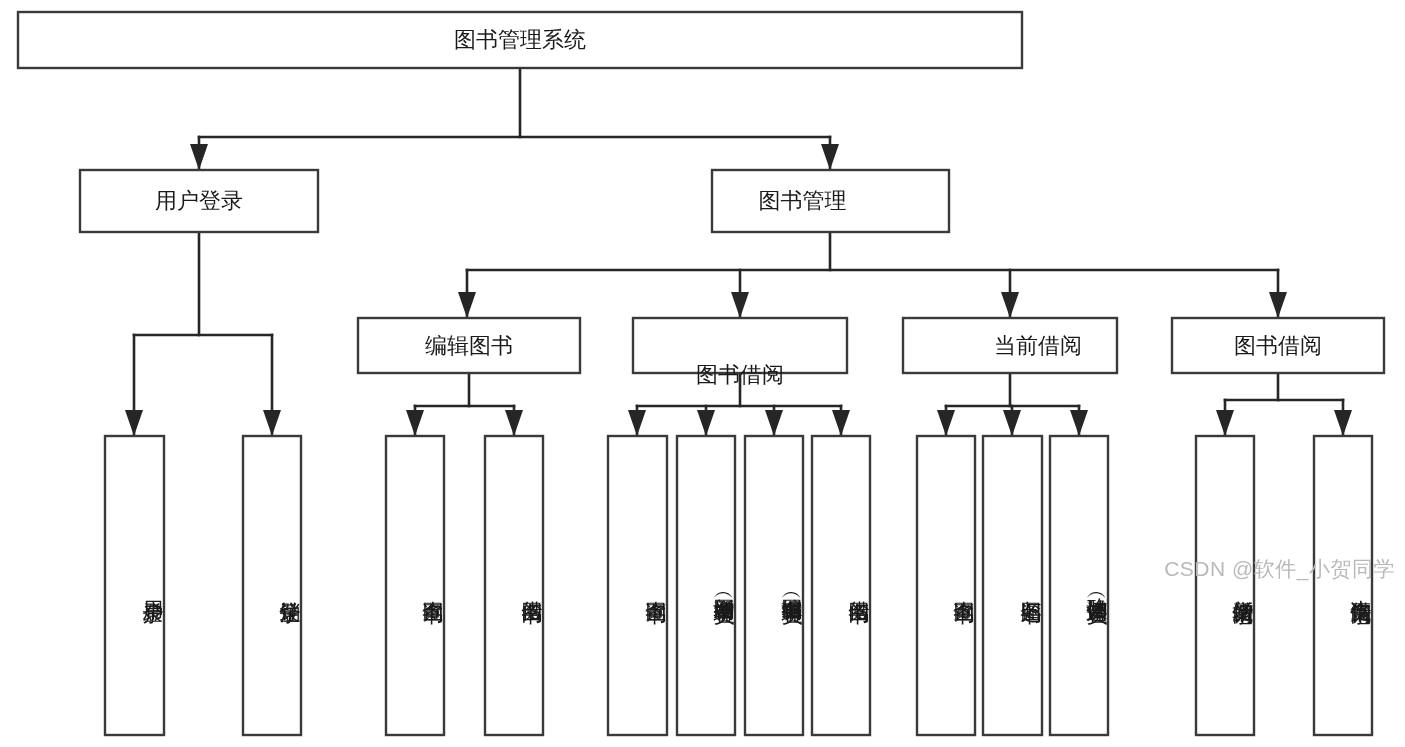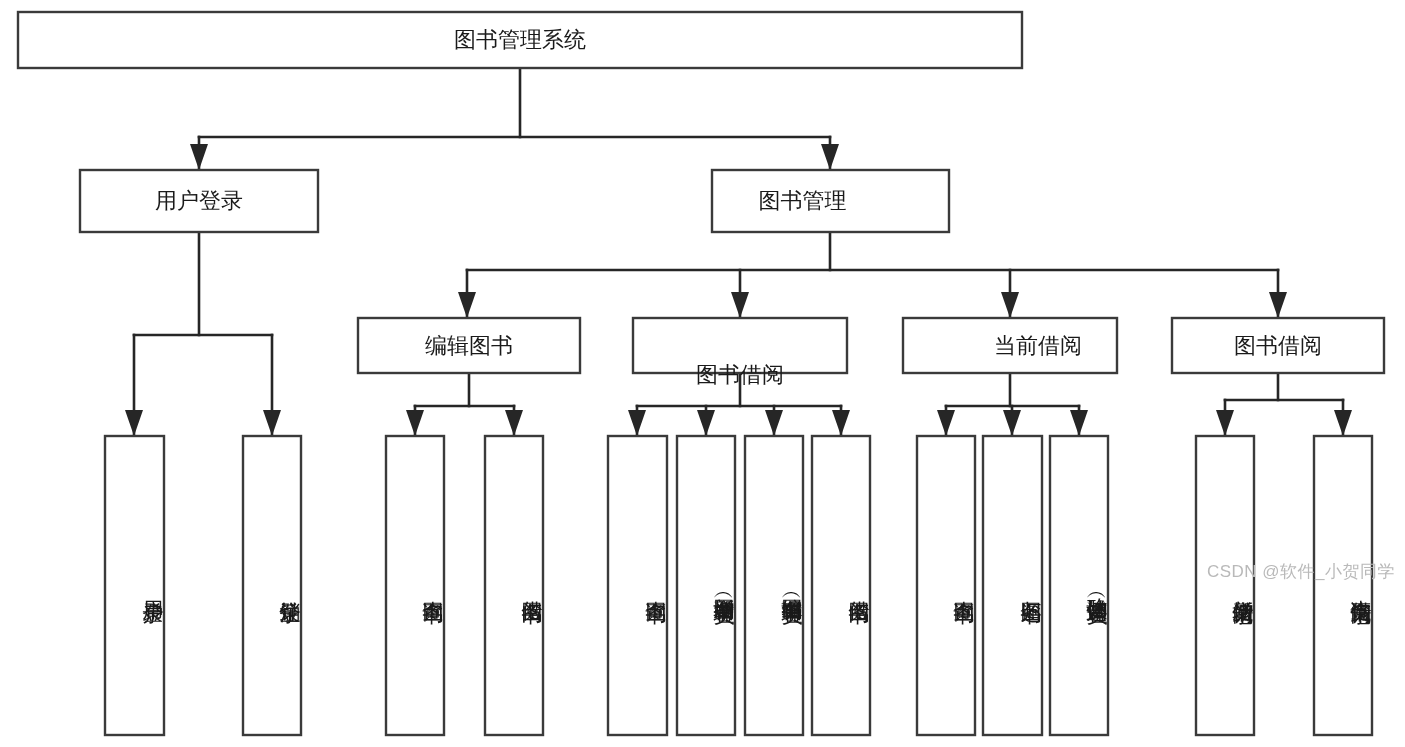--- a/index.html
+++ b/index.html
@@ -64,21 +64,21 @@
     font-size: 22px;
     color: #1a1a1a;
     font-family: "Liberation Sans", "DejaVu Sans", sans-serif;
     white-space: nowrap;
     pointer-events: none;
   }
   #watermark {
     position: absolute;
     right: 10px;
     bottom: 6px;
-    font-size: 17px;
+    font-size: 21px;
     color: #b9b9b9;
     font-family: "Liberation Sans", "DejaVu Sans", sans-serif;
     letter-spacing: 0.5px;
     user-select: none;
   }
 </style>
 </head>
 <body>
 
 <div id="diagram-root">

